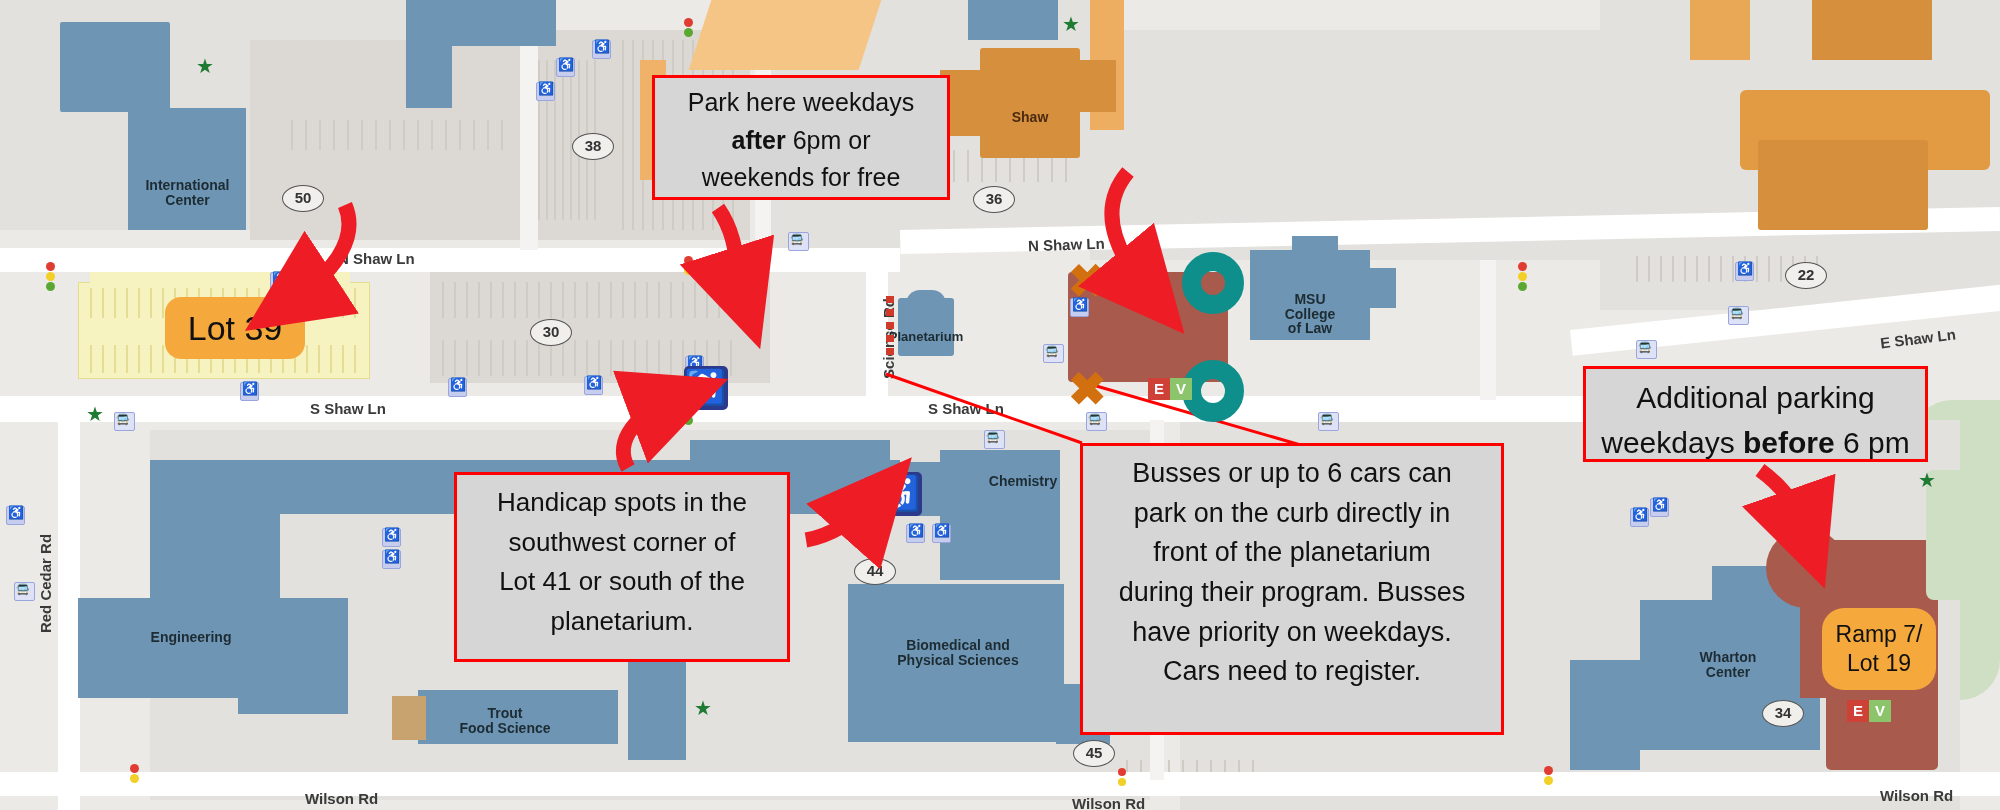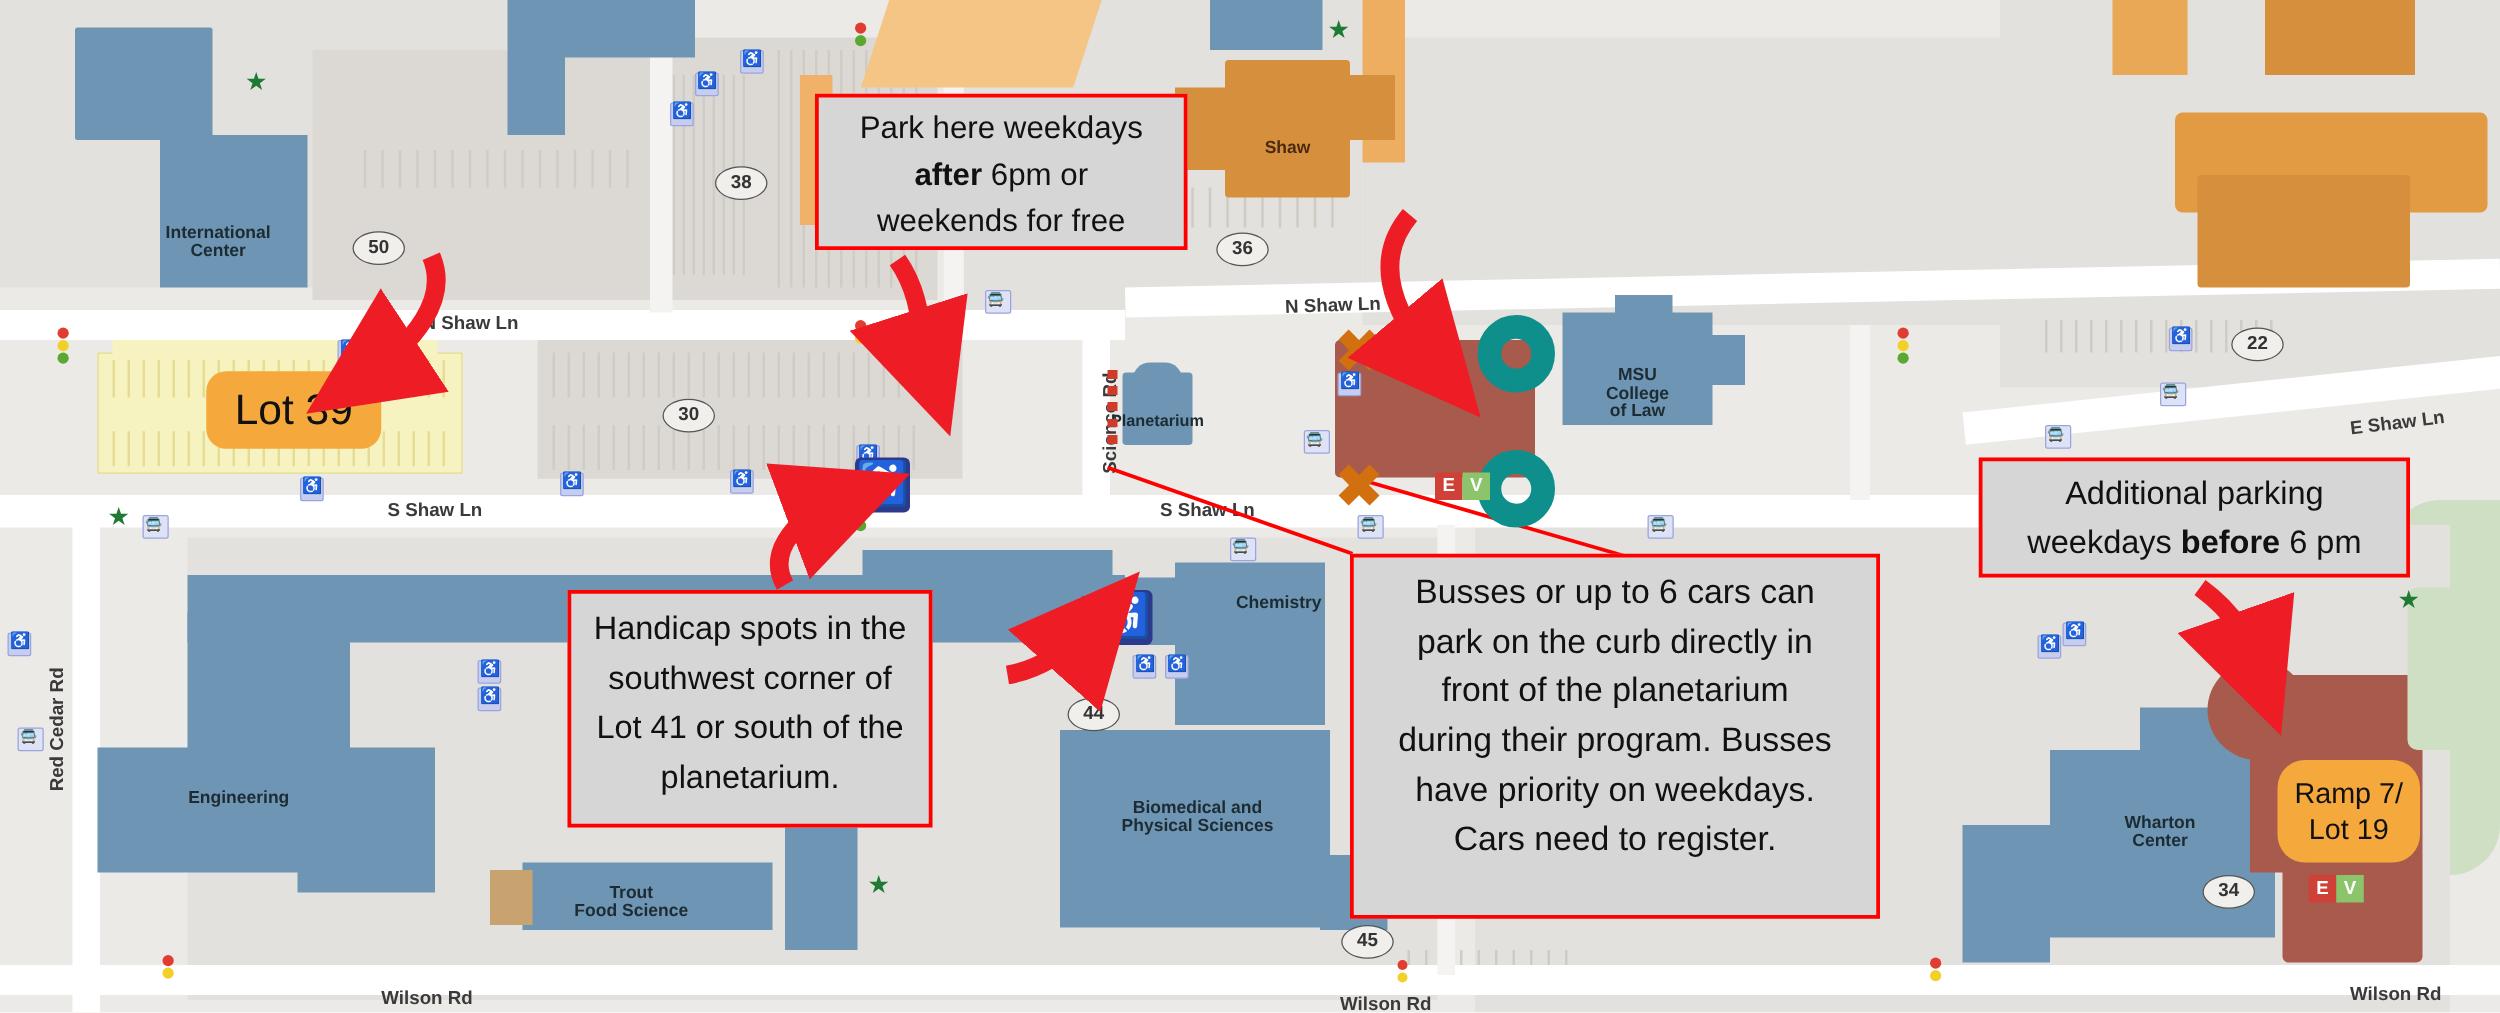--- a/index.html
+++ b/index.html
@@ -381,21 +381,21 @@
     <div class="roadlabel" style="left:1028px;top:236px;transform:rotate(-2deg);">N Shaw Ln</div>
     <div class="roadlabel" style="left:310px;top:400px;">S Shaw Ln</div>
     <div class="roadlabel" style="left:928px;top:400px;">S Shaw Ln</div>
     <div class="roadlabel" style="left:1880px;top:330px;transform:rotate(-7deg);">E Shaw Ln</div>
     <div class="roadlabel" style="left:848px;top:330px;transform:rotate(-90deg);">Science Rd</div>
     <div class="roadlabel" style="left:-4px;top:575px;transform:rotate(-90deg);">Red Cedar Rd</div>
     <div class="roadlabel" style="left:305px;top:790px;">Wilson Rd</div>
     <div class="roadlabel" style="left:1072px;top:795px;">Wilson Rd</div>
     <div class="roadlabel" style="left:1880px;top:787px;">Wilson Rd</div>
 
-    <div class="bldglabel" style="left:117px;top:178px;width:115px;">International
+    <div class="bldglabel" style="left:130px;top:178px;width:115px;">International
 Center</div>
     <div class="bldglabel" style="left:990px;top:110px;width:80px;color:#4a2a10;">Shaw</div>
     <div class="bldglabel" style="left:1250px;top:292px;width:120px;">MSU
 College
 of Law</div>
     <div class="bldglabel" style="left:880px;top:330px;width:92px;font-size:13px;">Planetarium</div>
     <div class="bldglabel" style="left:968px;top:474px;width:110px;">Chemistry</div>
     <div class="bldglabel" style="left:860px;top:638px;width:196px;">Biomedical and
 Physical Sciences</div>
     <div class="bldglabel" style="left:96px;top:630px;width:190px;">Engineering</div>
@@ -539,25 +539,25 @@
 
       <path d="M1760,470 C1790,492 1798,512 1805,532" stroke="#ee1c25" stroke-width="15" fill="none" marker-end="url(#ah)"></path>
     </svg>
 
 
     <div class="callout" style="left:652px;top:75px;width:298px;height:125px;font-size:25px;line-height:1.5;padding:6px 6px 0;">
       <span>Park here weekdays<br><b>after</b> 6pm or<br>weekends for free</span>
     </div>
 
 
-    <div class="callout" style="left:1583px;top:366px;width:345px;height:96px;font-size:26px;line-height:1.5;padding:6px 6px 0;">
+    <div class="callout" style="left:1583px;top:366px;width:345px;height:96px;font-size:30px;line-height:1.5;padding:6px 6px 0;">
       <span>Additional parking<br>weekdays <b>before</b> 6 pm</span>
     </div>
 
-    <div class="callout" style="left:454px;top:472px;width:292px;height:190px;font-size:26px;line-height:1.52;padding:8px 6px 0;">
+    <div class="callout" style="left:454px;top:472px;width:336px;height:190px;font-size:26px;line-height:1.52;padding:8px 6px 0;">
       <span>Handicap spots in the<br>southwest corner of<br>Lot 41 or south of the<br>planetarium.</span>
     </div>
 
     <div class="callout" style="left:1080px;top:443px;width:424px;height:292px;font-size:27px;line-height:1.47;padding:8px 8px 0;">
       <span>Busses or up to 6 cars can<br>park on the curb directly in<br>front of the planetarium<br>during their program. Busses<br>have priority on weekdays.<br>Cars need to register.</span>
     </div>
 
   </div>
 </div>
 

